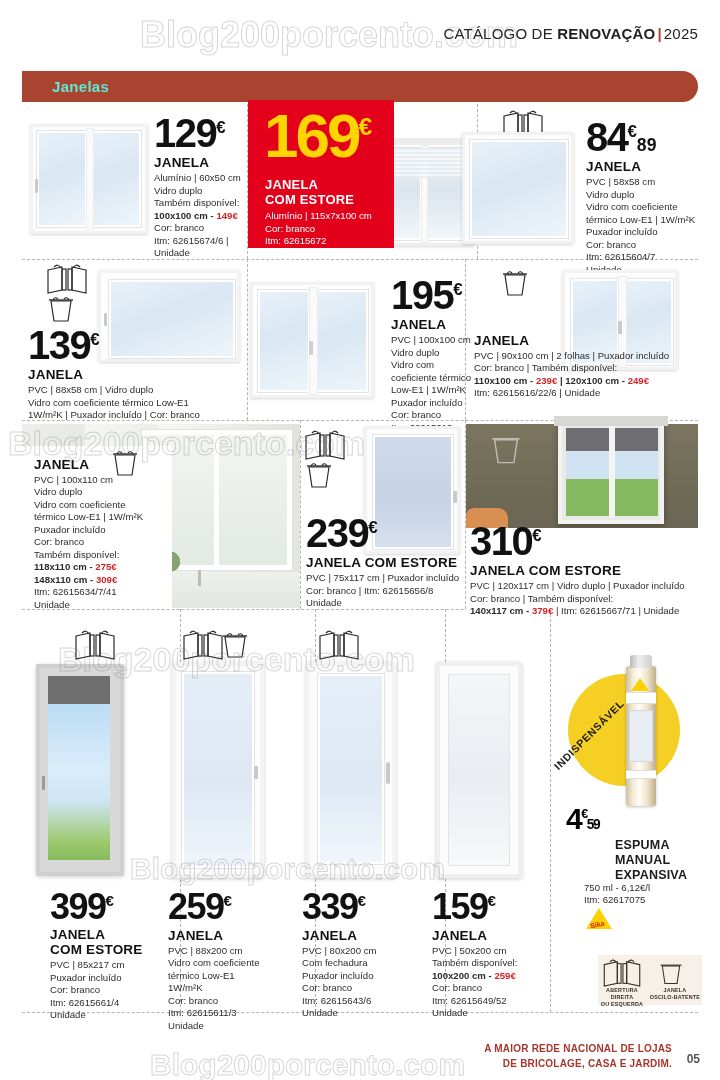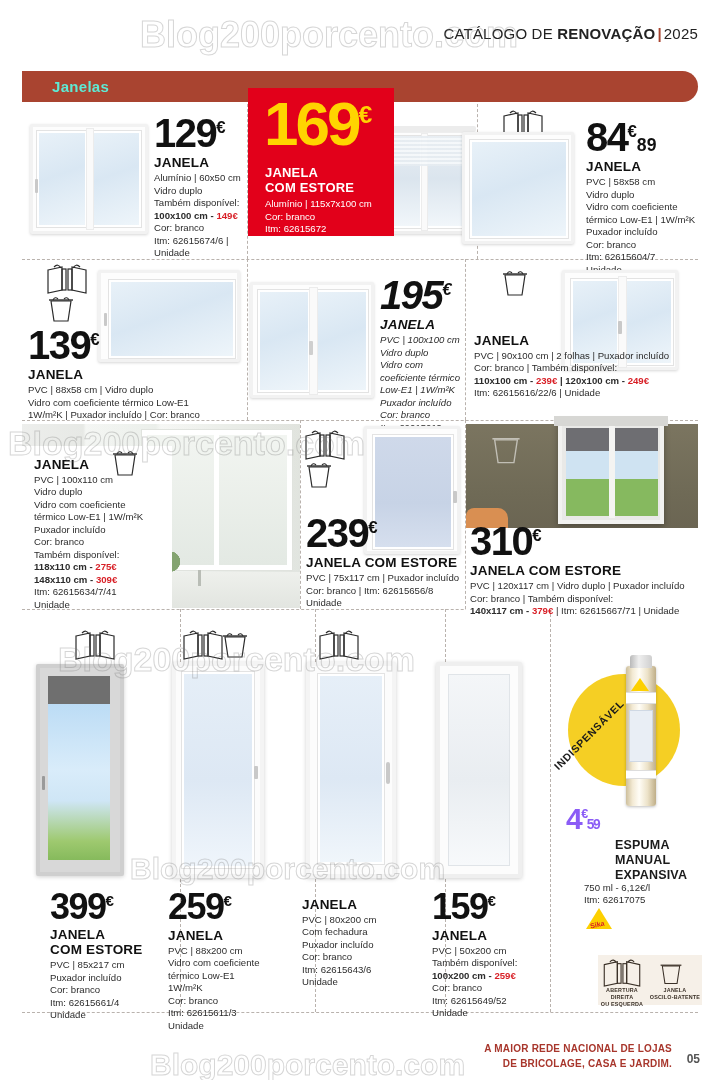--- a/index.html
+++ b/index.html
@@ -140,21 +140,21 @@
   }
   .can .cap {
     position:absolute; left:4px; top:-11px; width:22px; height:13px;
     background: linear-gradient(90deg,#b9b9b9,#efefef 40%,#cfcfcf);
     border-radius: 3px 3px 0 0;
   }
   .can .band {
     position:absolute; left:0; width:100%; background:#fff; border-top:1px solid #ddd; border-bottom:1px solid #ddd;
   }
   .can .lbl { position:absolute; left:3px; width:24px; background:#e9eef5; border:1px solid #cfd8e4; }
-  .promo .pprice { position:absolute; font-size: 30px; font-weight:700; color:#8b5cf6; letter-spacing:-1.5px; }
+  .promo .pprice { position:absolute; font-size: 30px; font-weight:700; color:#000000; letter-spacing:-1.5px; }
   .promo .pprice .cur { font-size:.42em; vertical-align: super; }
   .promo .pprice .cents { font-size:.46em; }
   .promo .ptitle { position:absolute; font-size:12.5px; font-weight:700; line-height:1.18; letter-spacing:.2px; }
   .promo .pinfo { position:absolute; font-size:9.6px; line-height:1.3; color:#2c2c2c; }
   .sika { position:absolute; width:0;height:0; border-left:13px solid transparent; border-right:13px solid transparent; border-bottom:21px solid #fdd000; }
   .sika-i { position:absolute; font-size:7px; font-weight:700; color:#d81f26; transform: rotate(-12deg); }
 
   
   .legend { position:absolute; background:#f6f0e8; }
   .legend .lcap { position:absolute; font-size:5.4px; font-weight:700; letter-spacing:.2px; text-align:center; color:#3a3027; line-height:1.25; }
@@ -225,21 +225,21 @@
         <div>Alumínio | 60x50 cm</div>
         <div>Vidro duplo</div>
         <div>Também disponível:</div>
         <div><b>100x100 cm - </b><span class="red">149€</span></div>
         <div>Cor: branco</div>
         <div>Itm: 62615674/6 | Unidade</div>
       </div>
     </div>
   </div>
 
-  <div class="cell" style="left:248px; top:88px; width:232px; height:152px;">
+  <div class="cell" style="left:248px; top:100px; width:232px; height:152px;">
     <div class="redbox" style="left:0; top:0; width:146px; height:148px;">
       <div class="bigprice">
         <span>169</span><span class="cur">€</span>
       </div>
       <div class="rname">
         <div>JANELA</div>
         <div>COM ESTORE</div>
       </div>
       <div class="rdesc">
         <div>Alumínio | 115x7x100 cm</div>
@@ -333,21 +333,21 @@
 
   <div class="cell" style="left:250px; top:268px; width:212px; height:145px;">
     <div class="ph" style="left:0; top:14px; width:124px; height:118px;">
       <div class="win" style="left:0; top:0; width:124px; height:116px;">
         <div class="pane" style="left:5px; top:5px; width:52px; height:102px;"></div>
         <div class="pane" style="left:63px; top:5px; width:52px; height:102px;"></div>
         <div class="mullion" style="left:57px; top:3px; width:7px; height:106px;"></div>
         <div class="handle" style="left:56px; top:56px; width:4px; height:14px; background:#cfcfcf;"></div>
       </div>
     </div>
-    <div style="position:absolute; left:130px; top:10px; width:86px;font-style:italic;">
+    <div style="position:absolute; left:141px; top:10px; width:86px;">
       <div class="price price-lg">
         <span>195</span><span class="cur">€</span>
       </div>
       <div class="pname">JANELA</div>
       <div class="pdesc">
         <div>PVC | 100x100 cm</div>
         <div>Vidro duplo</div>
         <div>Vidro com</div>
         <div>coeficiente térmico</div>
         <div>Low-E1 | 1W/m²K</div>
@@ -581,20 +581,23 @@
         <path d="M36 3 q-4 -4 -7 1" fill="none" stroke="#2b2b2b" stroke-width="1.2"></path>
       </svg>
     </div>
     <div class="ph" style="left:8px; top:32px; width:96px; height:220px;">
       <div class="door" style="left:0; top:0; width:90px; height:216px;">
         <div class="pane" style="left:8px; top:8px; width:66px; height:190px; background:linear-gradient(180deg,#e6eff8 0%,#dde8f4 55%,#f0f6fb 100%);"></div>
         <div class="handle" style="left:76px; top:96px; width:4px; height:22px; border-radius:2px;"></div>
       </div>
     </div>
     <div style="position:absolute; left:4px; top:262px; width:126px;">
+      <div class="price price-md">
+        <span>339</span><span class="cur">€</span>
+      </div>
       <div class="pname">JANELA</div>
       <div class="pdesc">
         <div>PVC | 80x200 cm</div>
         <div>Com fechadura</div>
         <div>Puxador incluído</div>
         <div>Cor: branco</div>
         <div>Itm: 62615643/6</div>
         <div>Unidade</div>
       </div>
     </div>

